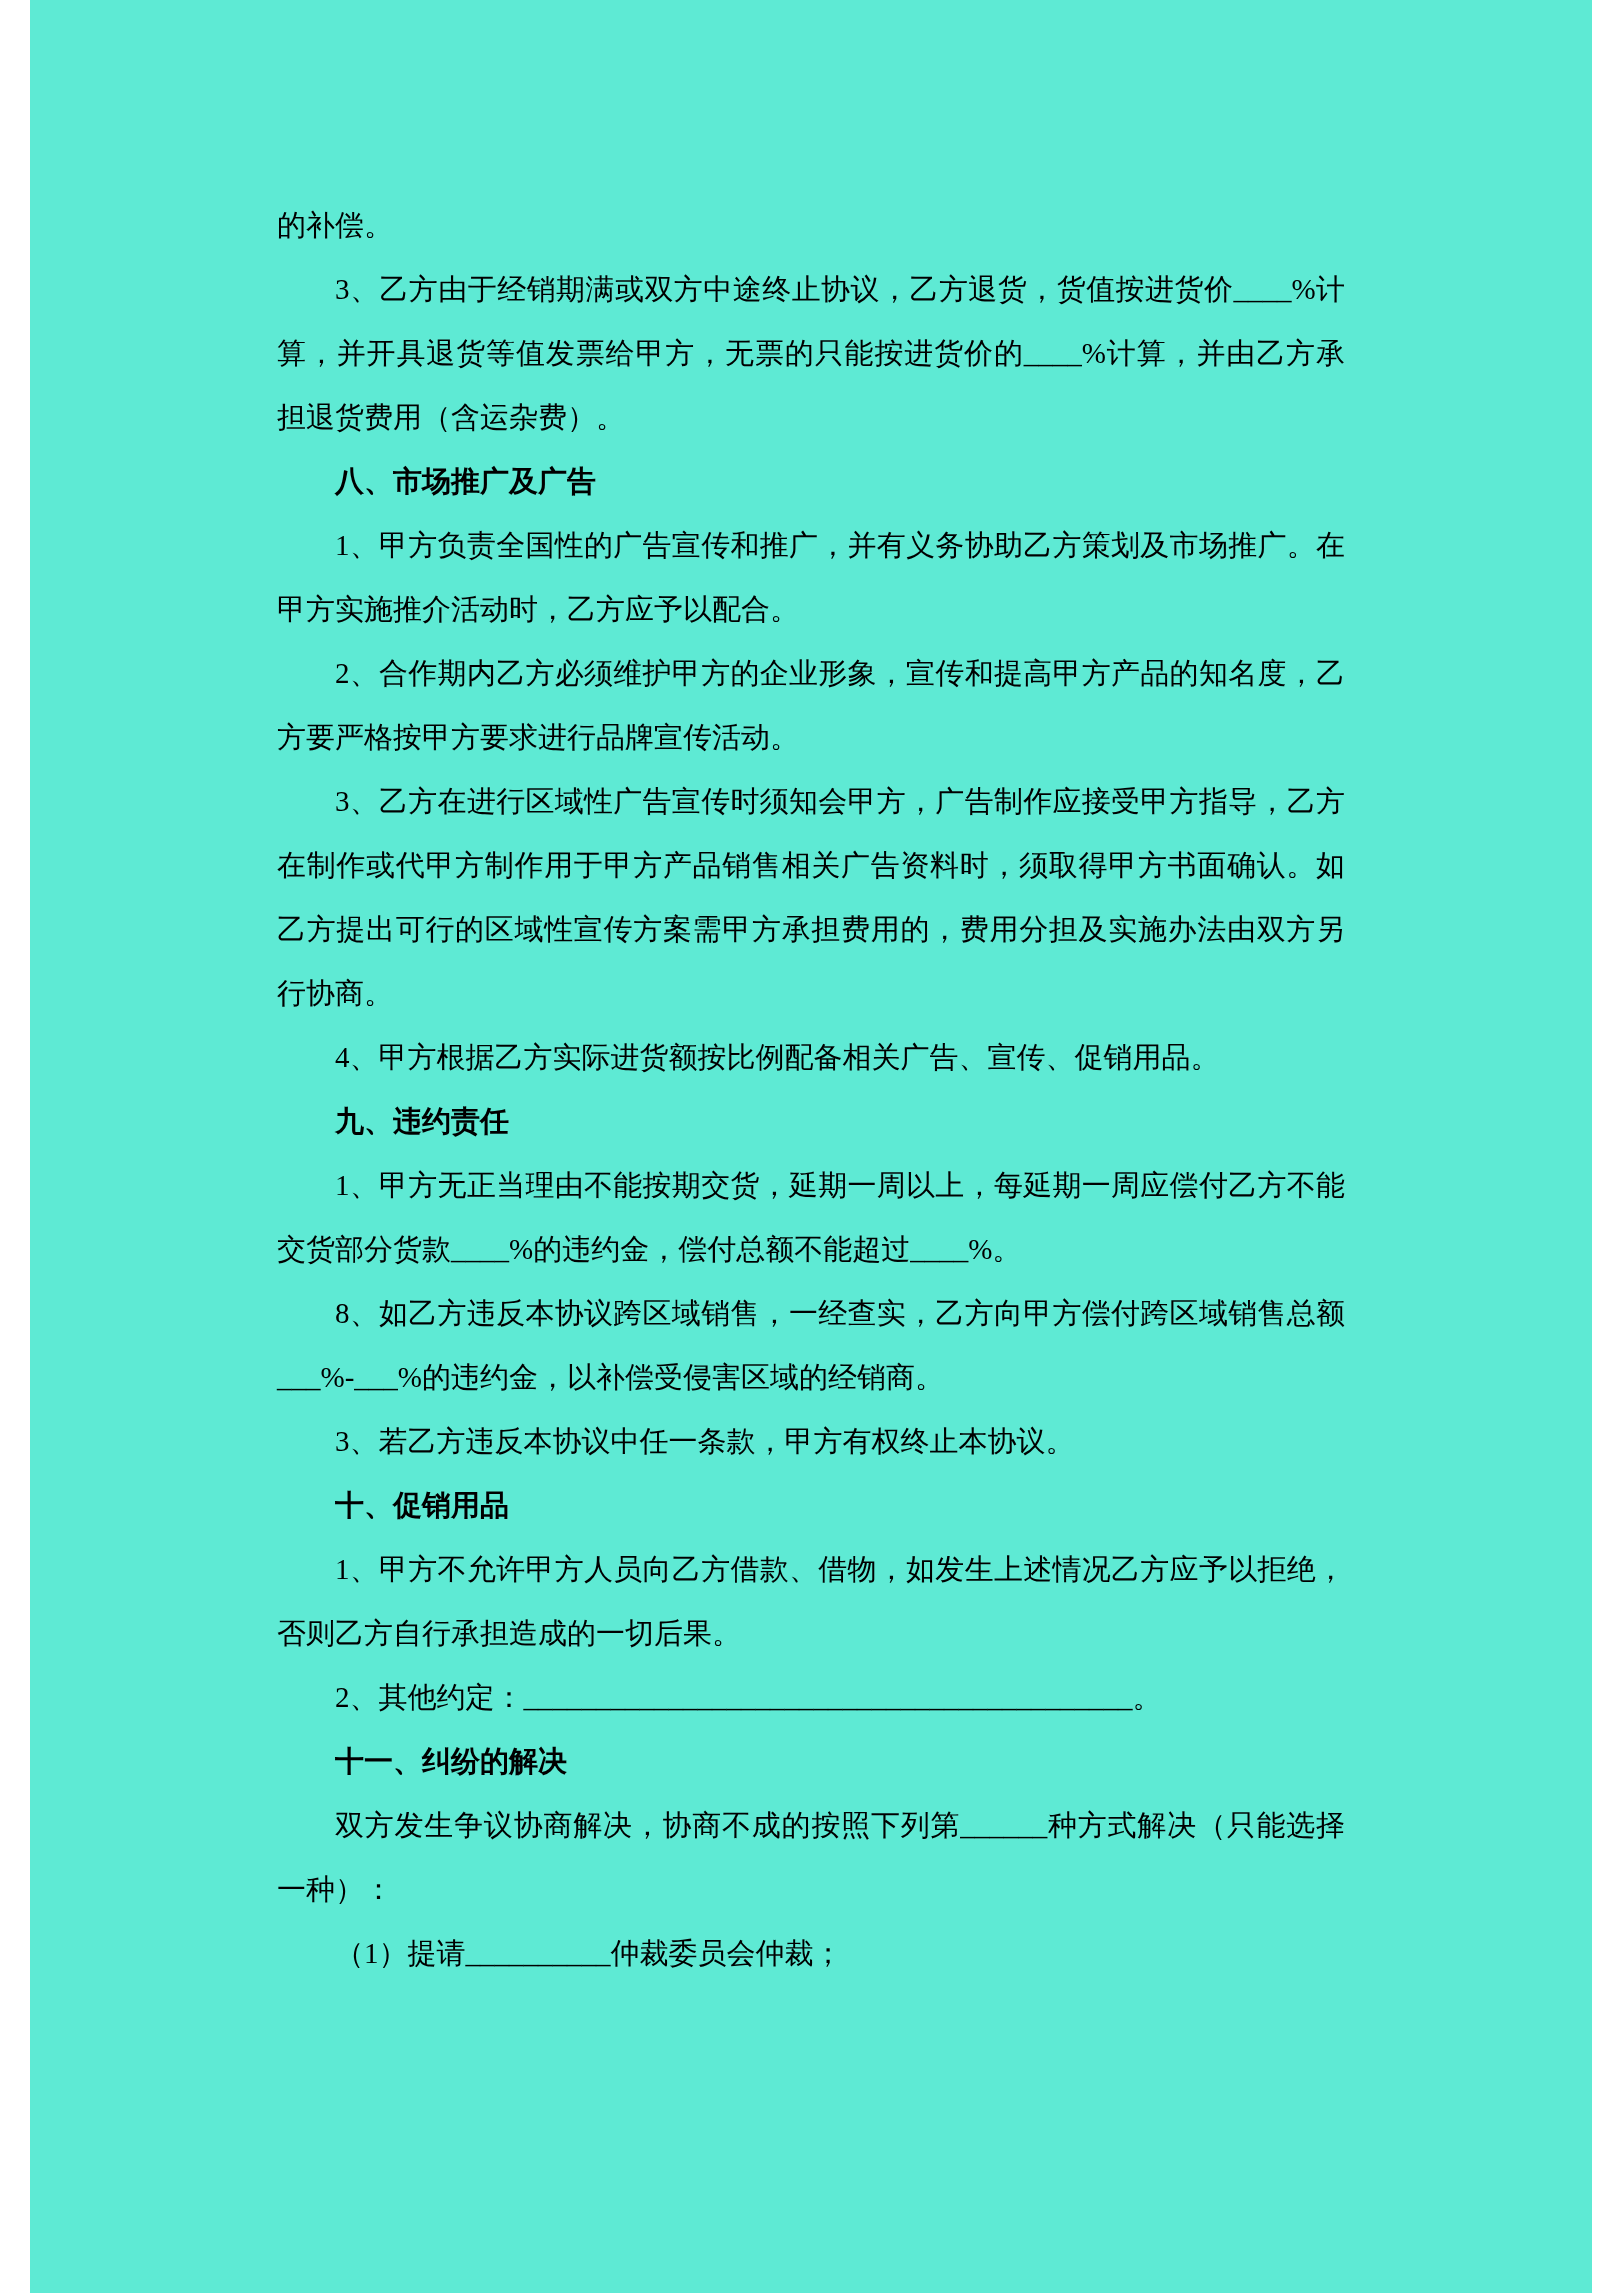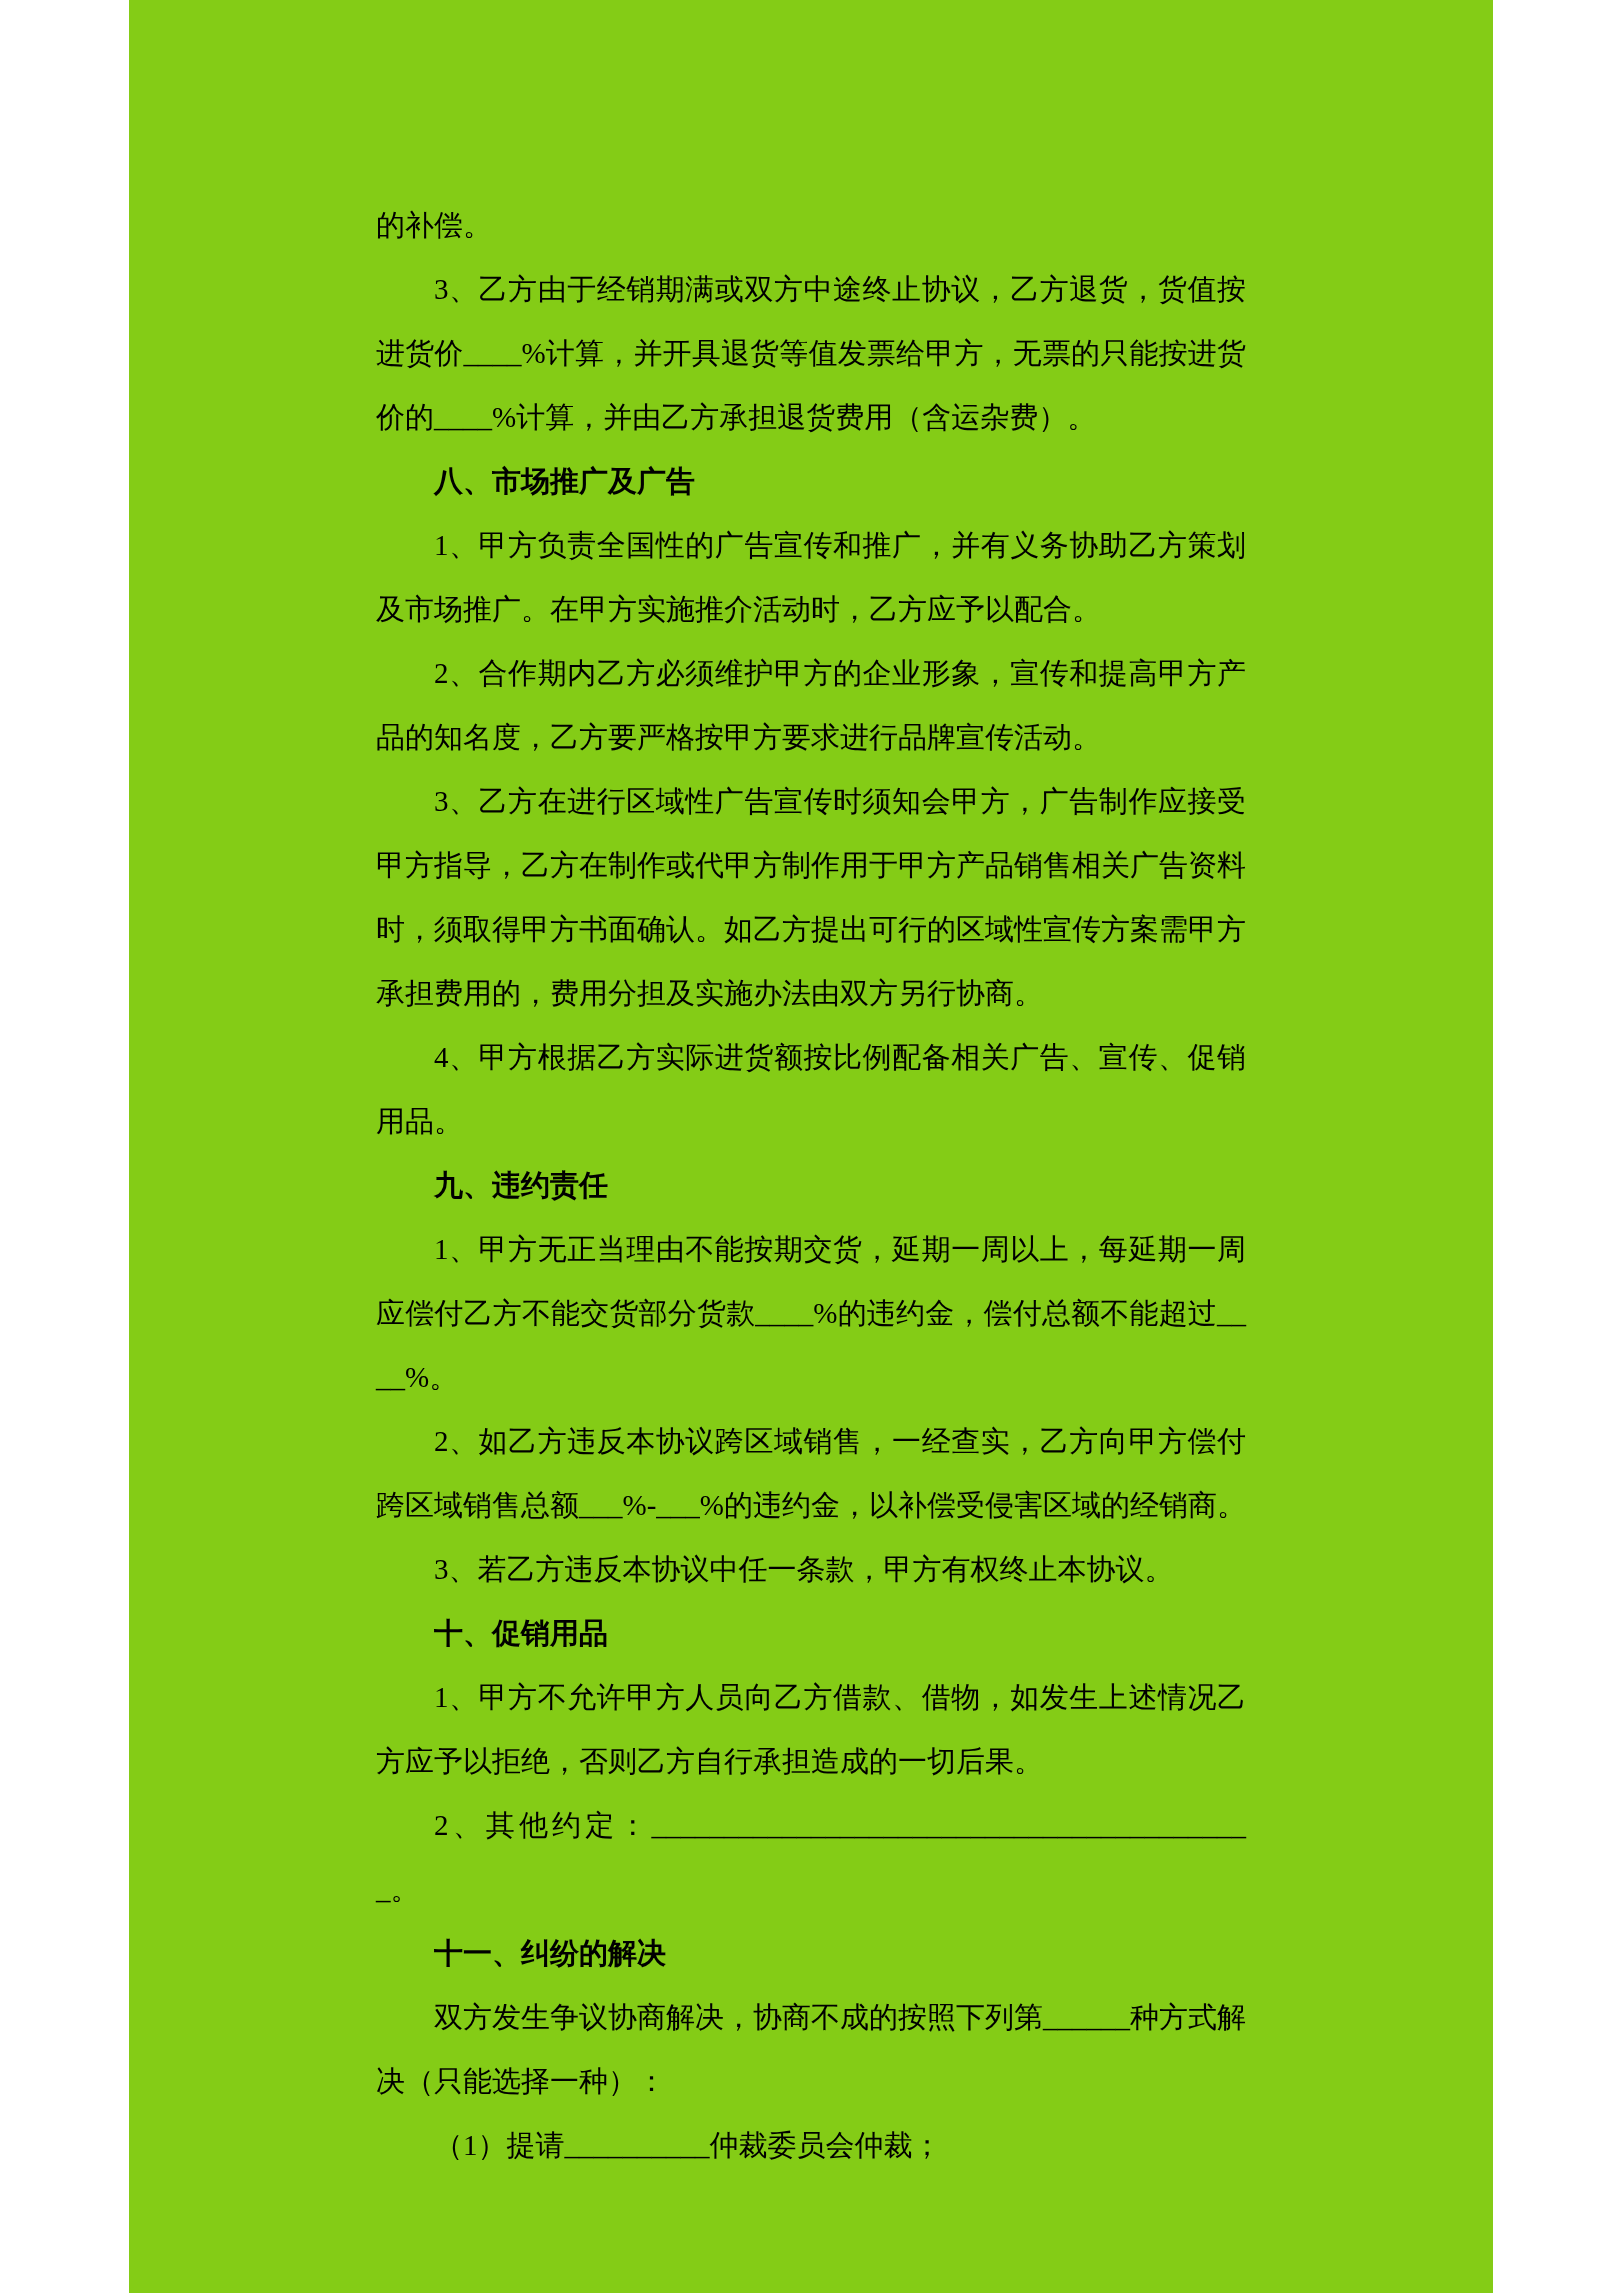--- a/index.html
+++ b/index.html
@@ -2,24 +2,24 @@
 <html style="font-size:14.5px"><head>
 <meta charset="utf-8">
 <style>
   html, body {
     margin: 0;
     padding: 0;
     background: #ffffff;
   }
   .page {
     position: relative;
-    width: 1364px;
+    width: 1562px;
     height: 2294px;
     margin: 0 auto;
-    background: #84cc16;
+    background: #5eead4;
     box-sizing: border-box;
     padding: 193px 247px 0 247px;
     font-family: "Liberation Serif", "DejaVu Serif", serif;
     font-size: 29px;
     line-height: 64px;
     color: #000000;
     text-align: justify;
     overflow: hidden;
   }
   .page p {
@@ -55,21 +55,21 @@
 
   <p class="para">3、乙方在进行区域性广告宣传时须知会甲方，广告制作应接受甲方指导，乙方在制作或代甲方制作用于甲方产品销售相关广告资料时，须取得甲方书面确认。如乙方提出可行的区域性宣传方案需甲方承担费用的，费用分担及实施办法由双方另行协商。</p>
 
   <p class="para">4、甲方根据乙方实际进货额按比例配备相关广告、宣传、促销用品。</p>
 
 
   <p class="heading">九、违约责任</p>
 
   <p class="para">1、甲方无正当理由不能按期交货，延期一周以上，每延期一周应偿付乙方不能交货部分货款____%的违约金，偿付总额不能超过____%。</p>
 
-  <p class="para">2、如乙方违反本协议跨区域销售，一经查实，乙方向甲方偿付跨区域销售总额___%-___%的违约金，以补偿受侵害区域的经销商。</p>
+  <p class="para">8、如乙方违反本协议跨区域销售，一经查实，乙方向甲方偿付跨区域销售总额___%-___%的违约金，以补偿受侵害区域的经销商。</p>
 
   <p class="para">3、若乙方违反本协议中任一条款，甲方有权终止本协议。</p>
 
   <p class="heading">十、促销用品</p>
 
   <p class="para">1、甲方不允许甲方人员向乙方借款、借物，如发生上述情况乙方应予以拒绝，否则乙方自行承担造成的一切后果。</p>
 
   <p class="para">2、其他约定：__________________________________________。</p>
 
   <p class="heading">十一、纠纷的解决</p>

